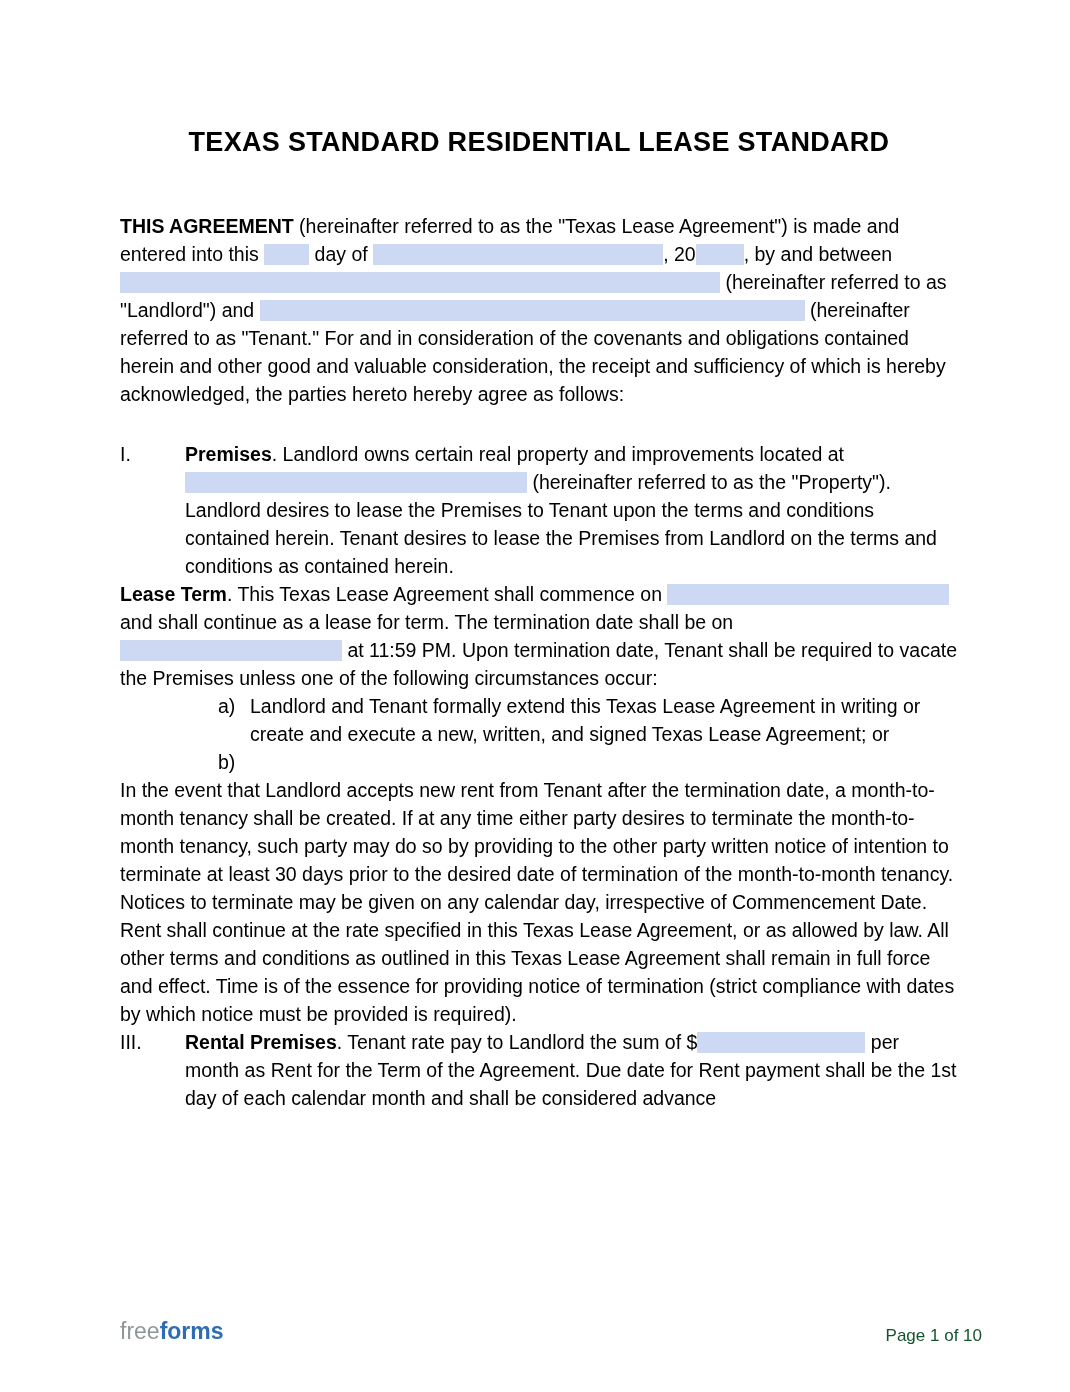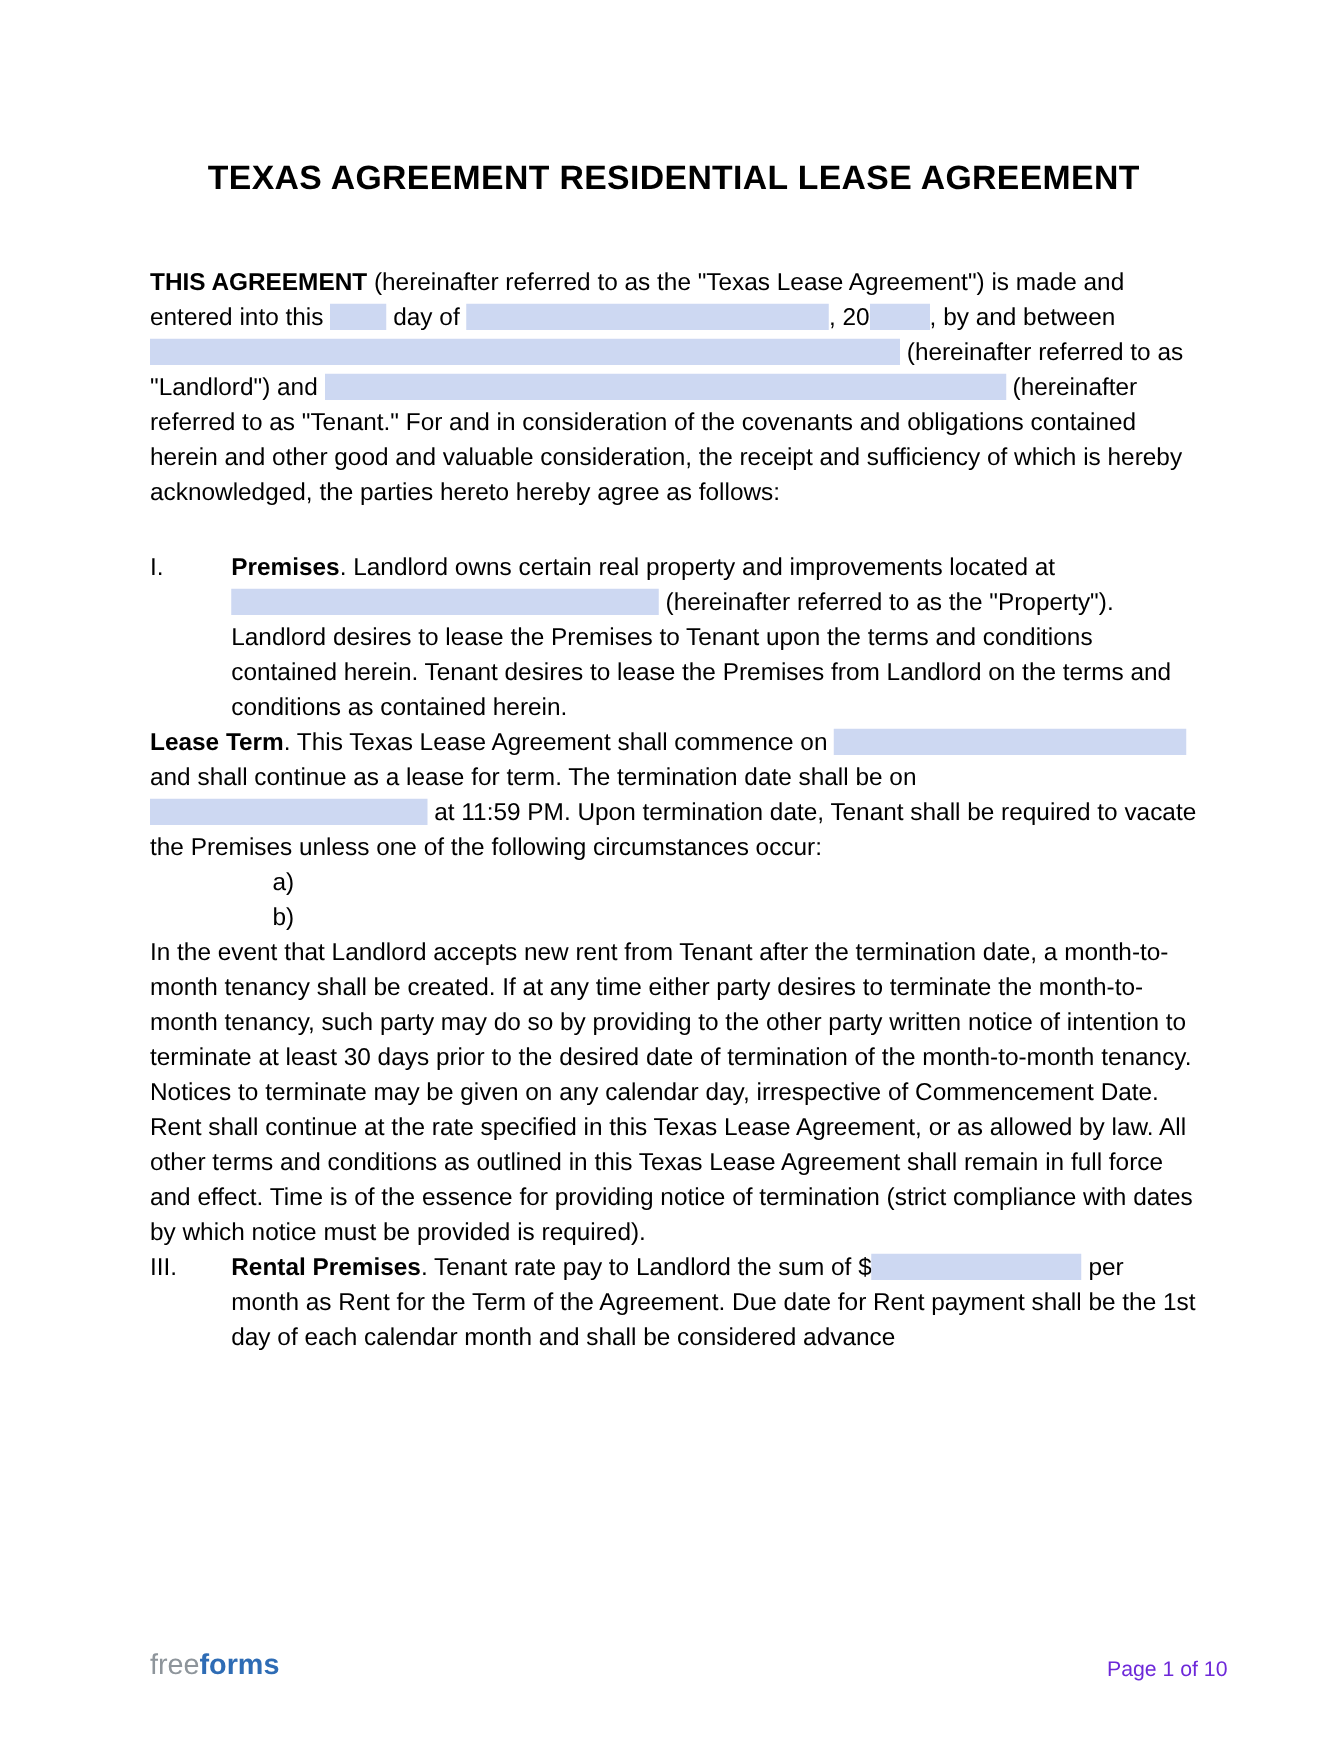--- a/index.html
+++ b/index.html
@@ -54,42 +54,43 @@
     margin-top: 16px;
   }
   .brand-free { color: var(--brand-gray, #8e959b); }
   .brand-forms { color: var(--brand-blue, #2e6cb5); font-weight: bold; }
   .page-num {
     position: absolute;
     right: 88px;
     bottom: 46px;
     font-size: 17px;
     line-height: 20px;
-    color: #6d28d9;
+    color: #14532d;
   }
 </style>
 </head>
 <body>
 
 <div class="page">
   <div class="content">
-    <h1 class="doc-title">TEXAS AGREEMENT RESIDENTIAL LEASE AGREEMENT</h1>
+    <h1 class="doc-title">TEXAS STANDARD RESIDENTIAL LEASE STANDARD</h1>
     <div class="intro"><span class="b">THIS AGREEMENT</span><span> (hereinafter referred to as the "Texas Lease Agreement") is made and entered into this </span><span class="blank" style="width: 45px;"></span><span> day of </span><span class="blank" style="width: 290px;"></span><span>, 20</span><span class="blank" style="width: 48px;"></span><span>, by and between </span><span class="blank" style="width: 600px;"></span><span> (hereinafter referred to as "Landlord") and </span><span class="blank" style="width: 545px;"></span><span> (hereinafter referred to as "Tenant." For and in consideration of the covenants and obligations contained herein and other good and valuable consideration, the receipt and sufficiency of which is hereby acknowledged, the parties hereto hereby agree as follows:</span></div>
     <div class="sections">
         <div class="section">
           <div class="sec-num">I.</div>
           <div class="sec-body">
             <div class="para"><span class="b">Premises</span><span>. Landlord owns certain real property and improvements located at </span><span class="blank" style="width: 342px;"></span><span> (hereinafter referred to as the "Property"). Landlord desires to lease the Premises to Tenant upon the terms and conditions contained herein. Tenant desires to lease the Premises from Landlord on the terms and conditions as contained herein.</span></div>
           </div>
         </div>
         <div class="section">
           <div class="sec-body">
             <div class="para"><span class="b">Lease Term</span><span>. This Texas Lease Agreement shall commence on </span><span class="blank" style="width: 282px;"></span><span> and shall continue as a lease for term. The termination date shall be on </span><span class="blank" style="width: 222px;"></span><span> at 11:59 PM. Upon termination date, Tenant shall be required to vacate the Premises unless one of the following circumstances occur:</span></div>
             <div class="subitem">
               <div class="sub-label">a)</div>
+              <div class="sub-text"><span>Landlord and Tenant formally extend this Texas Lease Agreement in writing or create and execute a new, written, and signed Texas Lease Agreement; or</span></div>
             </div>
             <div class="subitem">
               <div class="sub-label">b)</div>
             </div>
             <div class="para"><span>In the event that Landlord accepts new rent from Tenant after the termination date, a month-to- month tenancy shall be created. If at any time either party desires to terminate the month-to-month tenancy, such party may do so by providing to the other party written notice of intention to terminate at least 30 days prior to the desired date of termination of the month-to-month tenancy. Notices to terminate may be given on any calendar day, irrespective of Commencement Date. Rent shall continue at the rate specified in this Texas Lease Agreement, or as allowed by law. All other terms and conditions as outlined in this Texas Lease Agreement shall remain in full force and effect. Time is of the essence for providing notice of termination (strict compliance with dates by which notice must be provided is required).</span></div>
           </div>
         </div>
         <div class="section">
           <div class="sec-num">III.</div>
           <div class="sec-body">

